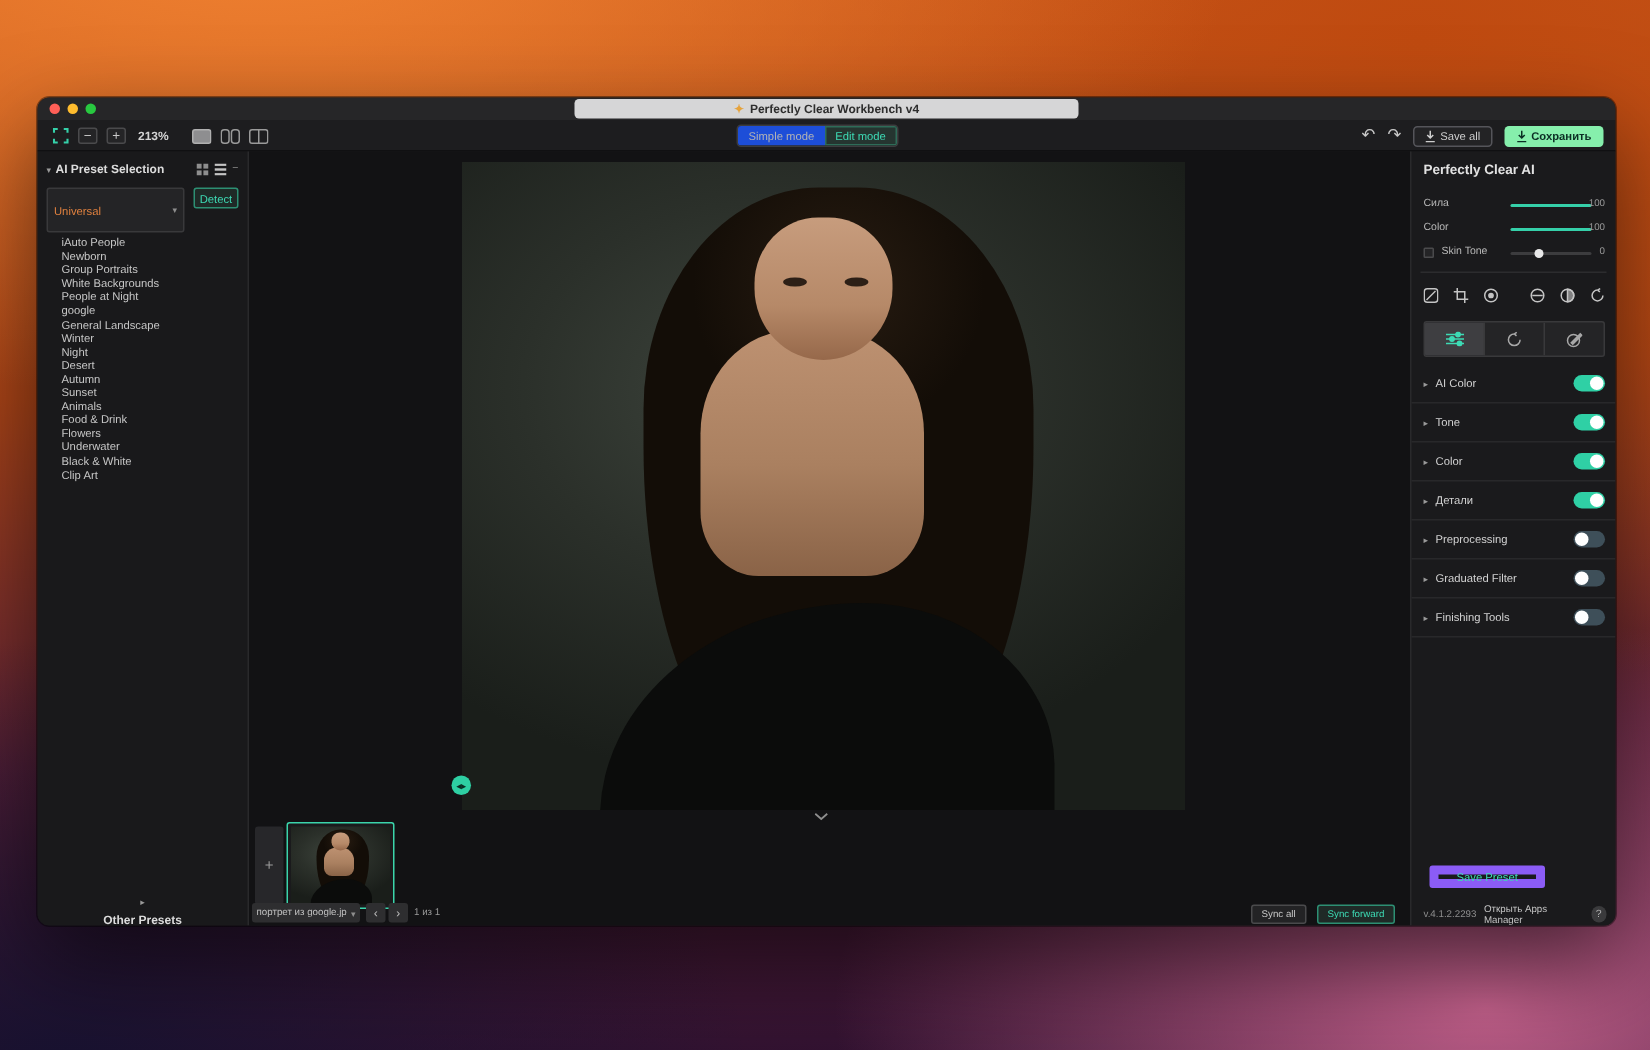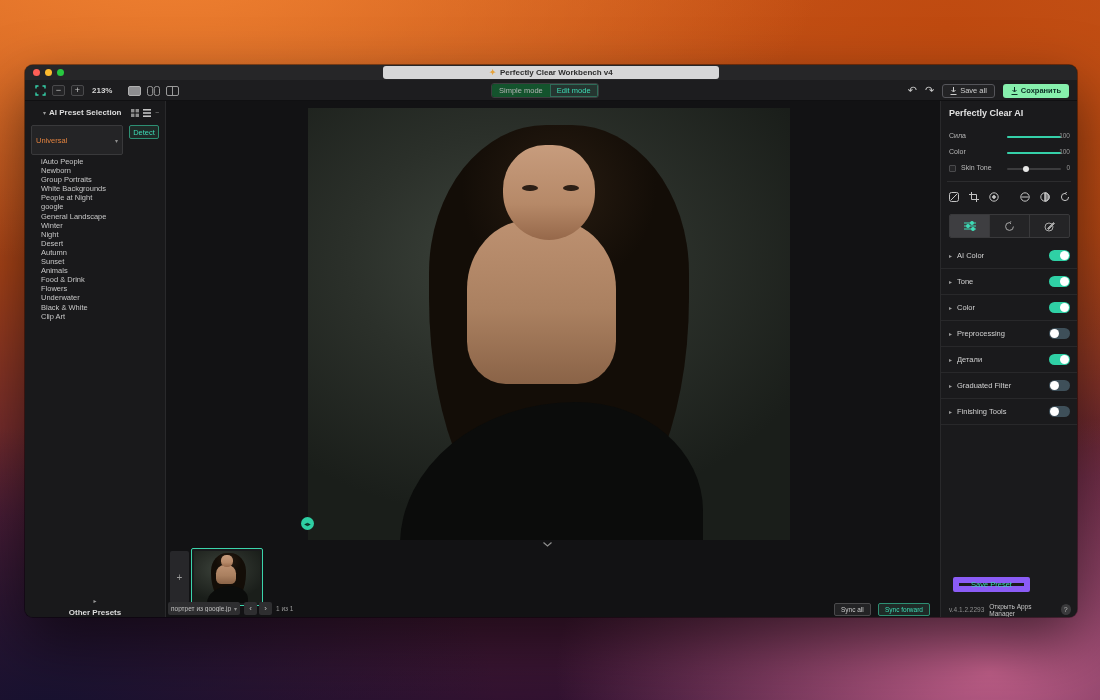--- a/index.html
+++ b/index.html
@@ -35,33 +35,33 @@
   .toolbar { position:absolute; left:0; top:15px; right:0; height:21px; background:#1d1d1f; border-bottom:1px solid #101012; }
   .tb-left { position:absolute; left:10px; top:0; height:21px; display:flex; align-items:center; gap:6px; }
   .fit-ico { color:#35d0a9; display:flex; }
   .zbtn { width:13px; height:11px; border:1px solid #4a4a4c; border-radius:2px; color:#c9c9c9;
           font-size:9px; line-height:9px; text-align:center; background:#242426; }
   .zoomlvl { font-size:8px; color:#d4d4d4; font-weight:bold; margin-left:2px; }
   .viewicons { display:flex; gap:6px; margin-left:10px; align-items:center; }
   .vi { display:flex; }
   .tb-center { position:absolute; left:466px; top:3px; height:15px; display:flex;
                border:1px solid #3c3c3e; border-radius:3px; overflow:hidden; }
-  .mode-btn { font-size:7.5px; padding:0 7px; display:flex; align-items:center; color:#b4b4b4; background:#14532d; }
+  .mode-btn { font-size:7.5px; padding:0 7px; display:flex; align-items:center; color:#b4b4b4; background:#1d4ed8; }
   .mode-btn.active { color:#3ddbb5; background:#253530; box-shadow:inset 0 0 0 1px #2e6c58; }
   .tb-right { position:absolute; right:8px; top:0; height:21px; display:flex; align-items:center; gap:8px; }
   .histbtn { color:#c9c9c9; font-size:11px; line-height:1; }
   .btn-saveall { height:14px; border:1px solid #55555a; border-radius:3px; background:#232325;
                  color:#cfcfcf; font-size:7.5px; padding:0 7px; display:flex; align-items:center; gap:3px; }
   .btn-save { height:14px; border-radius:3px; background:#86efac; color:#0b2e24; font-weight:bold;
               font-size:7.5px; padding:0 8px; display:flex; align-items:center; gap:3px; }
   
   .main { position:absolute; left:0; top:36px; right:0; bottom:0; display:flex; }
   
   .sidebar { width:141px; background:#19191b; border-right:1px solid #29292b; position:relative; }
-  .sb-head { position:absolute; left:0; top:4px; right:0; height:15px; display:flex; align-items:center; padding:0 6px; gap:3px;margin-left:12px; }
+  .sb-head { position:absolute; left:0; top:4px; right:0; height:15px; display:flex; align-items:center; padding:0 6px; gap:3px; }
   .sb-title { font-size:8px; font-weight:bold; color:#dcdcdc; }
   .chev { color:#9a9a9a; font-size:6px; }
   .sb-icons { margin-left:auto; display:flex; gap:4px; align-items:center; color:#8e8e8e; }
   .sb-controls { position:absolute; left:6px; top:24px; right:6px; height:15px; display:flex; gap:6px; }
   .dropdown { flex:1; height:14px; background:#242426; border:1px solid #39393b; border-radius:2px;
               display:flex; align-items:center; padding:14px 4px; font-size:7.5px; color:#e0813f; }
   .dd-caret { margin-left:auto; color:#8e8e8e; font-size:6px; }
   .btn-detect { width:30px; height:14px; border:1px solid #2d8f73; border-radius:2px; background:#1f2a27;
                 color:#3ddbb5; font-size:7.5px; display:flex; align-items:center; justify-content:center; }
   .preset-list { position:absolute; left:0; top:56px; right:2px; }
@@ -439,29 +439,29 @@
           </div>
           <div class="acc-row">
             <span class="chev">▸</span>
             <span class="acc-lbl">Color</span>
             <span class="toggle on">
               <span class="tknob"></span>
             </span>
           </div>
           <div class="acc-row">
             <span class="chev">▸</span>
+            <span class="acc-lbl">Детали</span>
+            <span class="toggle on">
+              <span class="tknob"></span>
+            </span>
+          </div>
+          <div class="acc-row">
+            <span class="chev">▸</span>
             <span class="acc-lbl">Preprocessing</span>
             <span class="toggle off">
-              <span class="tknob"></span>
-            </span>
-          </div>
-          <div class="acc-row">
-            <span class="chev">▸</span>
-            <span class="acc-lbl">Детали</span>
-            <span class="toggle on">
               <span class="tknob"></span>
             </span>
           </div>
           <div class="acc-row">
             <span class="chev">▸</span>
             <span class="acc-lbl">Graduated Filter</span>
             <span class="toggle off">
               <span class="tknob"></span>
             </span>
           </div>

